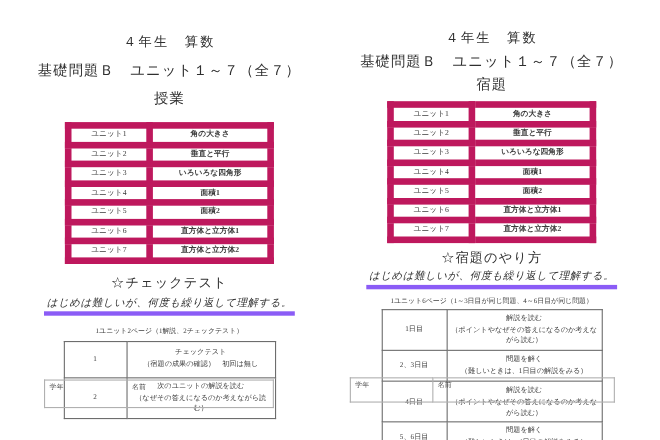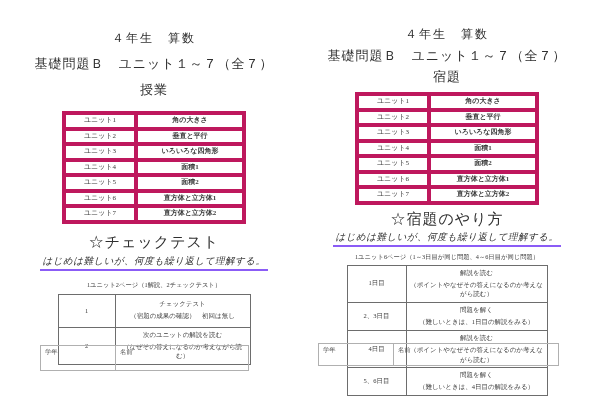--- a/index.html
+++ b/index.html
@@ -14,29 +14,29 @@
 
   .title{font-size:12px;letter-spacing:2px;white-space:nowrap;}
   .subtitle{font-size:13px;letter-spacing:1px;white-space:nowrap;margin-top:8px;}
   .page-right .subtitle{margin-top:4px;}
   .section{font-size:13px;letter-spacing:1px;margin-top:8px;}
   .page-right .section{margin-top:3px;}
 
   table{border-collapse:collapse;}
   .units{margin-top:12px;font-size:7px;color:#3a3a3a;}
   .page-right .units{margin-top:6px;}
-  .units td{border:4px solid #be185d;text-align:center;padding:1px 2px;height:9.5px;line-height:9px;}
+  .units td{border:6px solid #be185d;text-align:center;padding:1px 2px;height:9.5px;line-height:9px;}
   .units td.u-no{width:64px;}
   .units td.u-topic{width:100px;font-weight:bold;}
 
-  .usage-header{font-size:15px;letter-spacing:1px;margin-top:9px;}
+  .usage-header{font-size:12px;letter-spacing:1px;margin-top:9px;}
   .page-right .usage-header{margin-top:5px;}
   .motto{
     margin-top:3px;font-style:italic;font-size:9.5px;letter-spacing:0.5px;
-    border-bottom:2px solid #8b5cf6;padding:0 3px 1px;white-space:nowrap;
+    border-bottom:4px solid #8b5cf6;padding:0 3px 1px;white-space:nowrap;
   }
   .page-right .motto{margin-top:2px;}
   .caption{font-size:6.3px;color:#3a3a3a;margin-top:10px;white-space:nowrap;}
   .page-right .caption{margin-top:6px;}
 
   .steps{margin-top:4px;border:1.5px solid #3c3c3c;font-size:6.5px;color:#3a3a3a;}
   .page-right .steps{margin-top:3px;}
   .steps td{border:1px solid #6d6d6d;text-align:center;vertical-align:middle;padding:3px 3px;}
   .page-left .steps td.s-label{width:50px;}
   .page-left .steps td.s-body{width:128px;}

